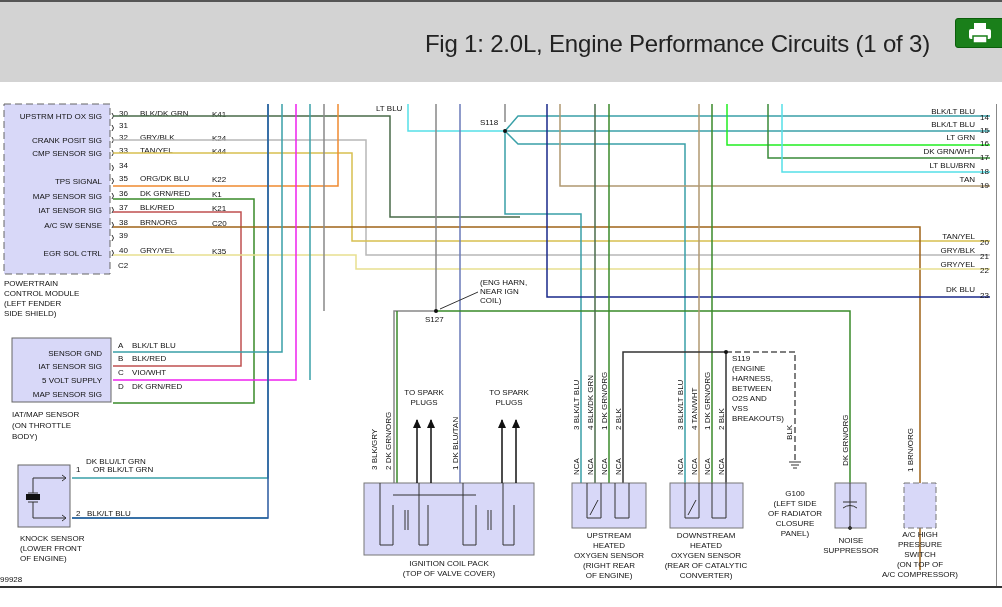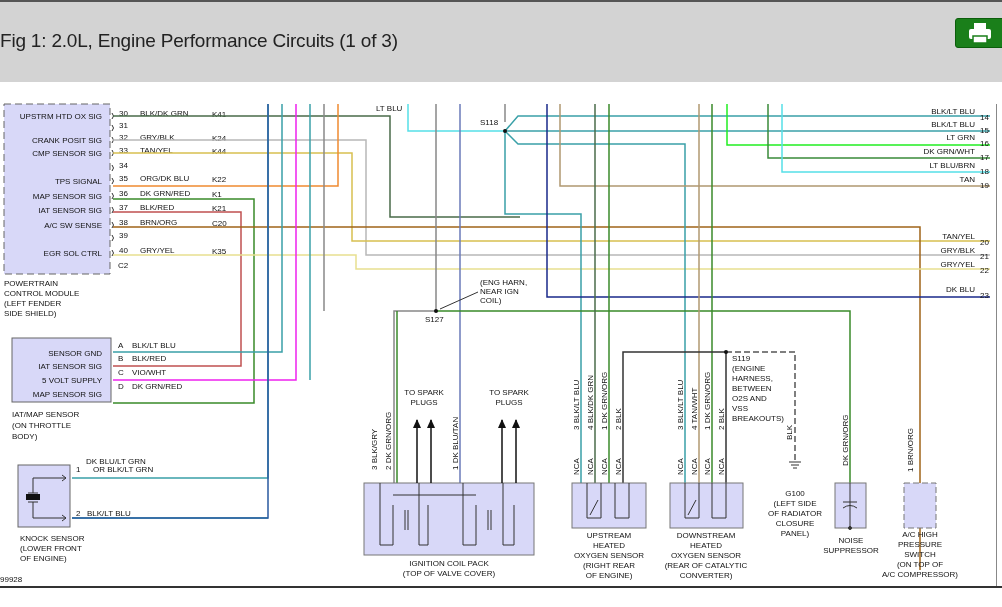--- a/index.html
+++ b/index.html
@@ -1,18 +1,18 @@
 <!DOCTYPE html>
 <html><head>
 <meta charset="utf-8">
 <style>
   html, body { margin:0; padding:0; }
   body { width:1002px; height:607px; overflow:hidden; background:#fff; font-family:"Liberation Sans", sans-serif; position:relative; }
   .topbar { position:absolute; left:0; top:0; width:1002px; height:82px; background:#d3d3d3; border-top:2px solid #555; box-sizing:border-box; }
-  .title { position:absolute; left:0; width:930px; top:28px; text-align:left; font-family:"Liberation Sans", sans-serif; font-size:19px; color:#222; letter-spacing:-0.2px; }
+  .title { position:absolute; left:0; width:930px; top:28px; text-align:right; font-family:"Liberation Sans", sans-serif; font-size:24px; color:#222; letter-spacing:-0.2px; }
   .print-btn { position:absolute; left:955px; top:16px; width:50px; height:30px; background:#1a7f1a; border:1px solid #0b5d0b; border-radius:3px 0 0 3px; box-sizing:border-box; cursor:pointer; }
   .diagram { position:absolute; left:0; top:100px; width:1002px; height:507px; }
   svg text { font-family:"Liberation Sans", sans-serif; fill:#111; }
   .bottomrule { position:absolute; left:0; top:586px; width:1002px; height:2px; background:#333; }
   .rightrule { position:absolute; left:996px; top:104px; width:1px; height:482px; background:#888; }
 </style>
 </head>
 <body>
 
 <div class="topbar">

